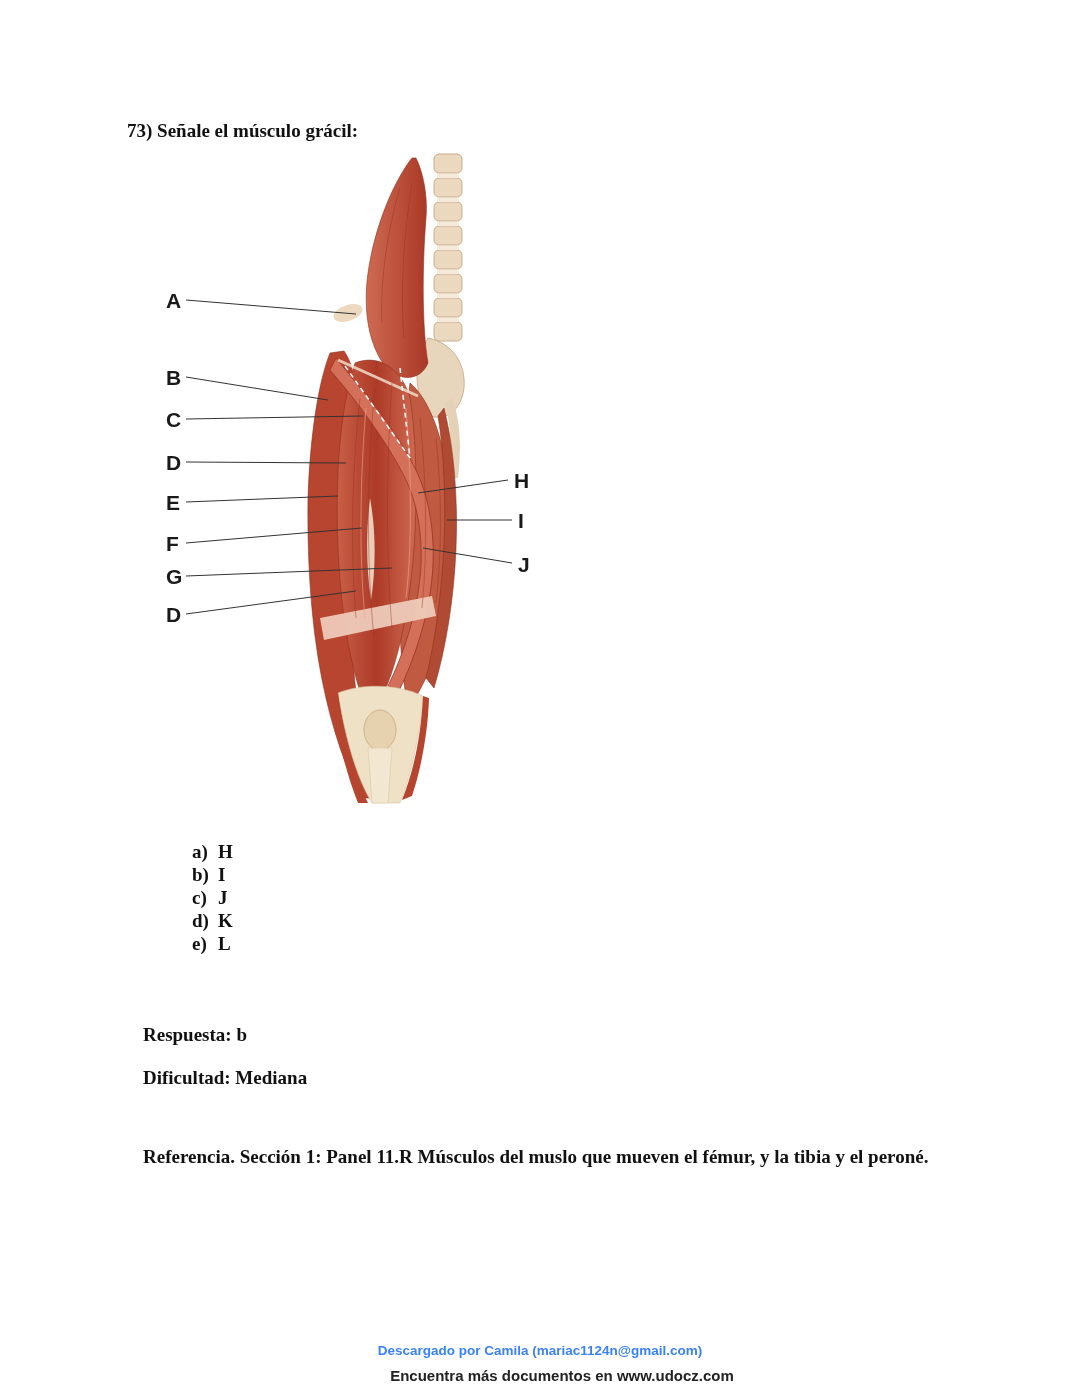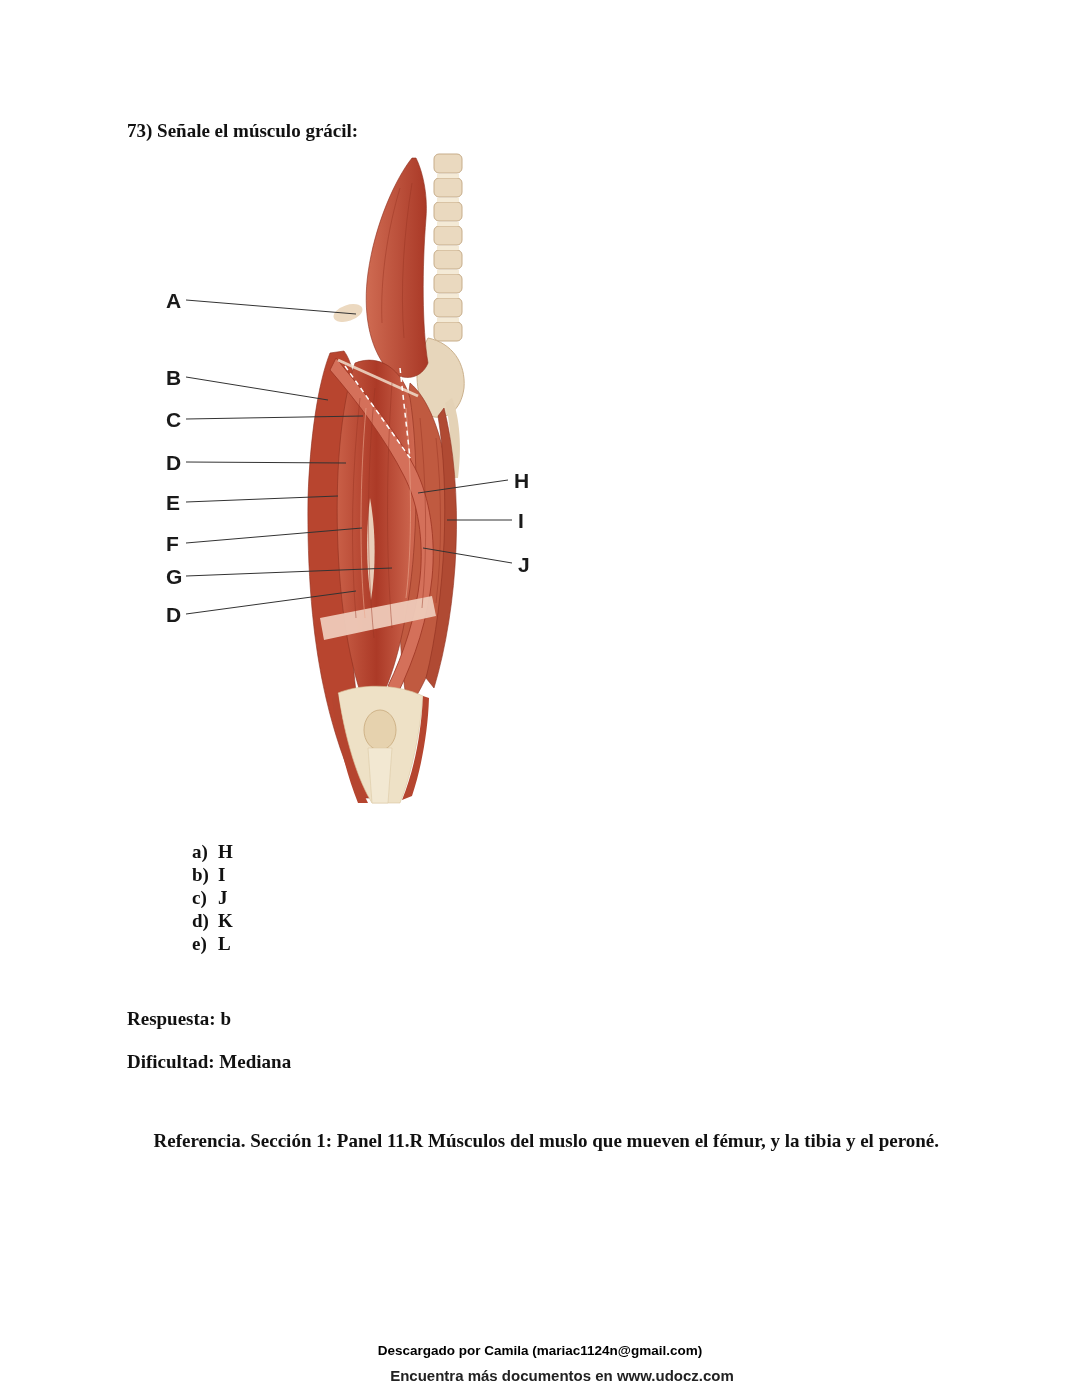--- a/index.html
+++ b/index.html
@@ -31,35 +31,34 @@
     line-height:23px;
     margin-left:40px;
   }
   .opt{white-space:nowrap;}
   .opt-letter{display:inline-block; width:26px;}
   .text-line{
     position:absolute;
     left:127px;
     font-size:19px;
     line-height:26px;
-    margin:0;
-    text-align:right;
+    margin:16px;
   }
   .respuesta{top:1006px;}
   .dificultad{top:1049px;}
   .objetivo{top:1078px; width:822px;}
   .referencia{top:1128px; width:812px;}
   .footer{
     position:absolute;
     left:0; width:1080px;
     text-align:center;
     font-family:"Liberation Sans", sans-serif;
     margin:0;
   }
-  .footer-1{top:1343px; font-size:13.5px; color:#000000;}
+  .footer-1{top:1343px; font-size:13.5px; color:#3b82f6;}
   .footer-2{top:1367px; font-size:15px; color:#222;padding-left:22px;}
   svg text.fig-label{
     font-family:"Liberation Sans", sans-serif;
     font-size:21px;
     fill:#1a1a1a;
   }
 </style>
 </head>
 <body>
 

